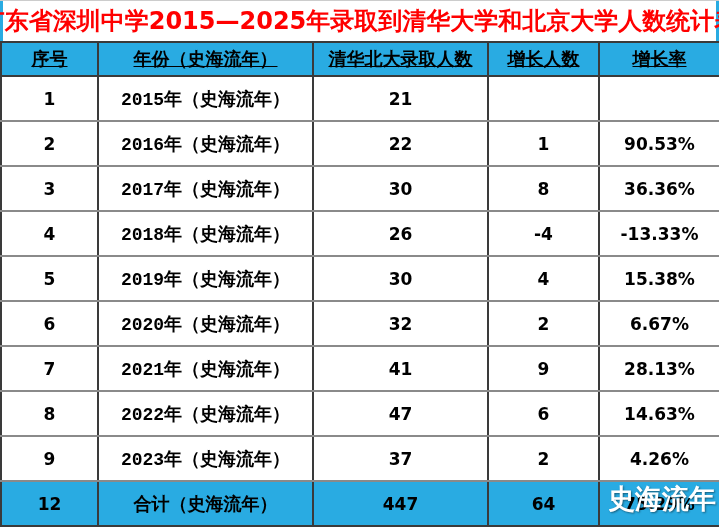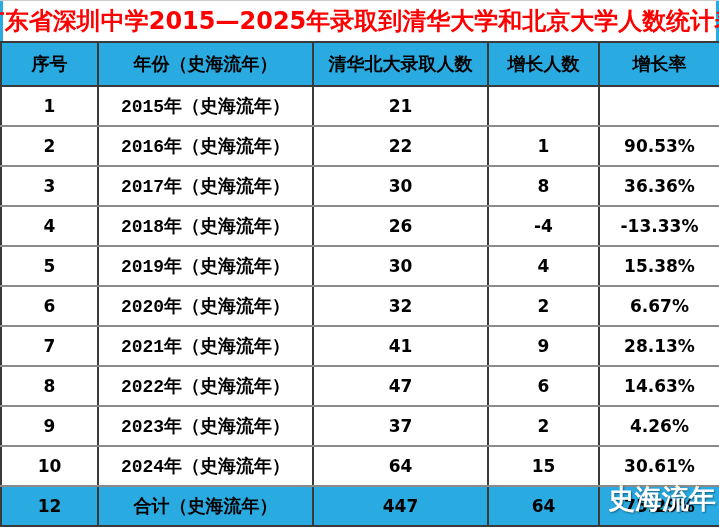--- a/index.html
+++ b/index.html
@@ -48,23 +48,24 @@
     vertical-align:middle;
     color:#000000;
     font-weight:bold;
     padding:0;
     overflow:hidden;
     white-space:nowrap;
   }
   table.stats thead th{
     background:var(--accent);
     font-size:18px;
-    height:44px;
+    height:34px;
     border-top:2px solid var(--v-border);
     border-bottom:2px solid var(--v-border);
+    text-decoration:underline;
   }
   table.stats tbody td{
     background:#ffffff;
     font-size:17px;
   }
   table.stats tbody td.year-cell{
     font-size:18px;
     font-family:Liberation Mono, monospace;
   }
   table.stats tbody tr.highlight td{
@@ -165,27 +166,20 @@
         <td>6</td>
         <td>14.63%</td>
       </tr>
       <tr>
         <td>9</td>
         <td class="year-cell">2023年（史海流年）</td>
         <td>37</td>
         <td>2</td>
         <td>4.26%</td>
       </tr>
-      <tr>
-        <td>10</td>
-        <td class="year-cell">2024年（史海流年）</td>
-        <td>64</td>
-        <td>15</td>
-        <td>30.61%</td>
-      </tr>
       <tr class="highlight">
         <td>12</td>
         <td class="year-cell">合计（史海流年）</td>
         <td>447</td>
         <td>64</td>
         <td>75.29%</td>
       </tr>
     </tbody>
 </table>
 

